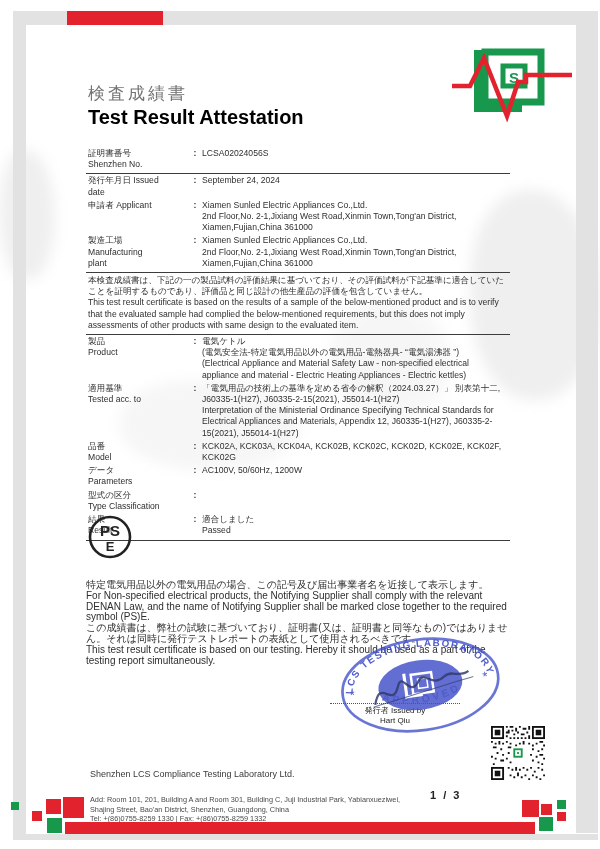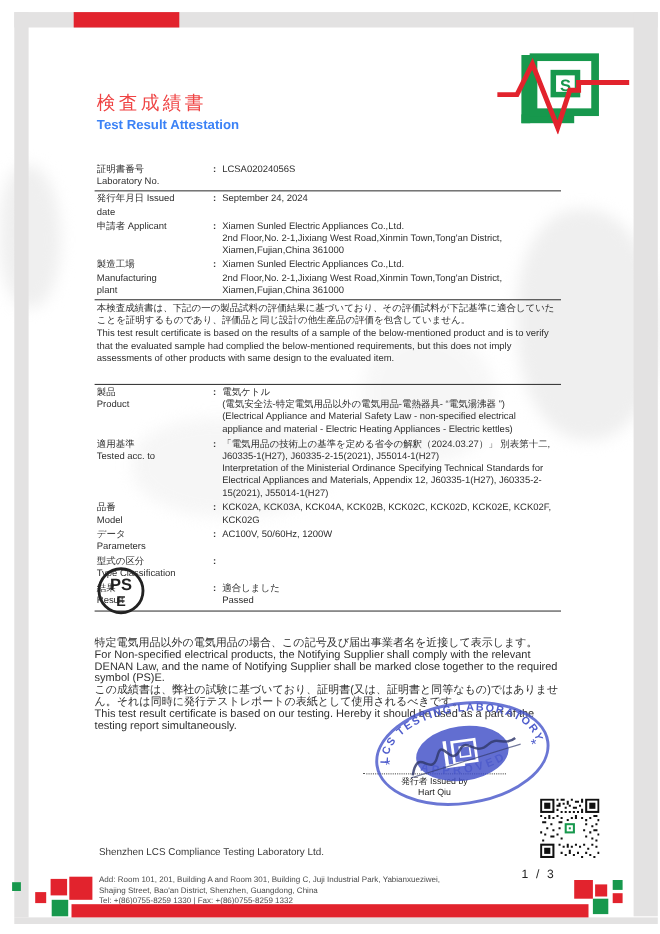--- a/index.html
+++ b/index.html
@@ -16,52 +16,52 @@
   .frame-top { left:13px; top:11px; width:585px; height:14px; }
   .frame-left { left:13px; top:11px; width:13px; height:823px; }
   .frame-right { left:576px; top:11px; width:22px; height:822px; }
   .frame-bottom { left:13px; top:834px; width:585px; height:6px; }
   .accent-top { position:absolute; left:67px; top:11px; width:96px; height:14px; background:#e2232d; }
 
   
   .map-blob { position:absolute; background:#efefef; filter:blur(7px); border-radius:45% 55% 50% 50%; z-index:0; }
 
   
-  .title-jp { position:absolute; left:88px; top:82px; font-size:17px; letter-spacing:3px; color:#ef4444; z-index:2;}
-  .title-en { position:absolute; left:88px; top:106px; font-size:12px; font-weight:bold; color:#3b82f6; z-index:2;}
+  .title-jp { position:absolute; left:88px; top:82px; font-size:17px; letter-spacing:3px; color:#737373; z-index:2;}
+  .title-en { position:absolute; left:88px; top:106px; font-size:20px; font-weight:bold; color:#000000; z-index:2;}
   .logo-svg { position:absolute; left:452px; top:42px; z-index:2; }
 
   
   .cert-table { position:absolute; left:86px; top:147px; width:424px; font-size:8.6px; line-height:11.2px; color:#2e2e2e; z-index:2;}
   .trow { display:flex; align-items:flex-start; padding:1px 0 1px 2px; }
   .trow.rule { border-bottom:1.5px solid #3c3c3c; padding-bottom:3px; }
   .tlabel { width:100px; flex:none; white-space:pre-line; }
   .tcolon { width:14px; flex:none; text-align:center; font-weight:bold; }
   .tvalue { flex:1; white-space:pre-line; }
-  .note-row { padding:2px 0 18px 2px; border-bottom:1.5px solid #3c3c3c; }
+  .note-row { padding:2px 0 3px 2px; border-bottom:1.5px solid #3c3c3c; }
   .note-row p { white-space:pre-line; }
 
   
   .pse-svg { position:absolute; left:86px; top:513px; z-index:2; }
   .statements { position:absolute; left:86px; top:580px; width:430px; font-size:10px; line-height:10.8px; color:#2e2e2e; z-index:2;}
   .statements p { white-space:pre-line; }
 
   
   .stamp-svg { position:absolute; left:338px; top:636px; transform:rotate(-8deg); z-index:3; opacity:.92; }
   .issued-block { position:absolute; left:330px; top:703px; width:130px; text-align:center; font-size:8px; color:#222; z-index:2; }
   .issued-block .issued-line { border-top:1px dotted #555; padding-top:1px; }
 
   
   .qr-svg { position:absolute; left:491px; top:726px; z-index:2; }
 
   
   .footer { position:absolute; left:90px; top:769px; width:345px; z-index:2; }
   .footer .company { font-size:9px; color:#3a3a3a; margin-bottom:16px; }
   .footer .addr { font-size:7.3px; color:#4a4a4a; line-height:9.5px; }
-  .page-number { position:absolute; left:430px; top:789px; font-size:11px; font-weight:normal; letter-spacing:2px; color:#222; z-index:2;margin-left:44px; }
+  .page-number { position:absolute; left:430px; top:789px; font-size:11px; font-weight:bold; letter-spacing:2px; color:#222; z-index:2; }
 
   
   .sq { position:absolute; z-index:2; }
   .sq.red { background:#e2232d; }
   .sq.green { background:#17984d; }
   .bottom-bar { position:absolute; left:65px; top:822px; width:470px; height:12px; background:#e2232d; z-index:2; }
 </style>
 </head>
 <body>
 
@@ -84,21 +84,21 @@
   <rect x="22" y="62" width="48" height="8" fill="#17984d"></rect>
   <rect x="33" y="10" width="56" height="50" fill="none" stroke="#17984d" stroke-width="7"></rect>
   <rect x="51" y="24" width="22" height="20" fill="none" stroke="#17984d" stroke-width="5"></rect>
   <text x="62" y="41" text-anchor="middle" font-size="15" font-weight="bold" fill="#17984d">S</text>
   <polyline points="0,44 18,44 32,16 55,74 66,40 74,40 74,33 120,33" fill="none" stroke="#e2232d" stroke-width="4.5" stroke-linejoin="miter"></polyline>
 </svg>
 
 <div class="cert-table">
   <div class="trow rule">
     <div class="tlabel">証明書番号
-Laboratory No.</div>
+Shenzhen No.</div>
     <div class="tcolon">:</div>
     <div class="tvalue">LCSA02024056S</div>
   </div>
   <div class="trow">
     <div class="tlabel">発行年月日 Issued
 date</div>
     <div class="tcolon">:</div>
     <div class="tvalue">September 24, 2024</div>
   </div>
   <div class="trow">

